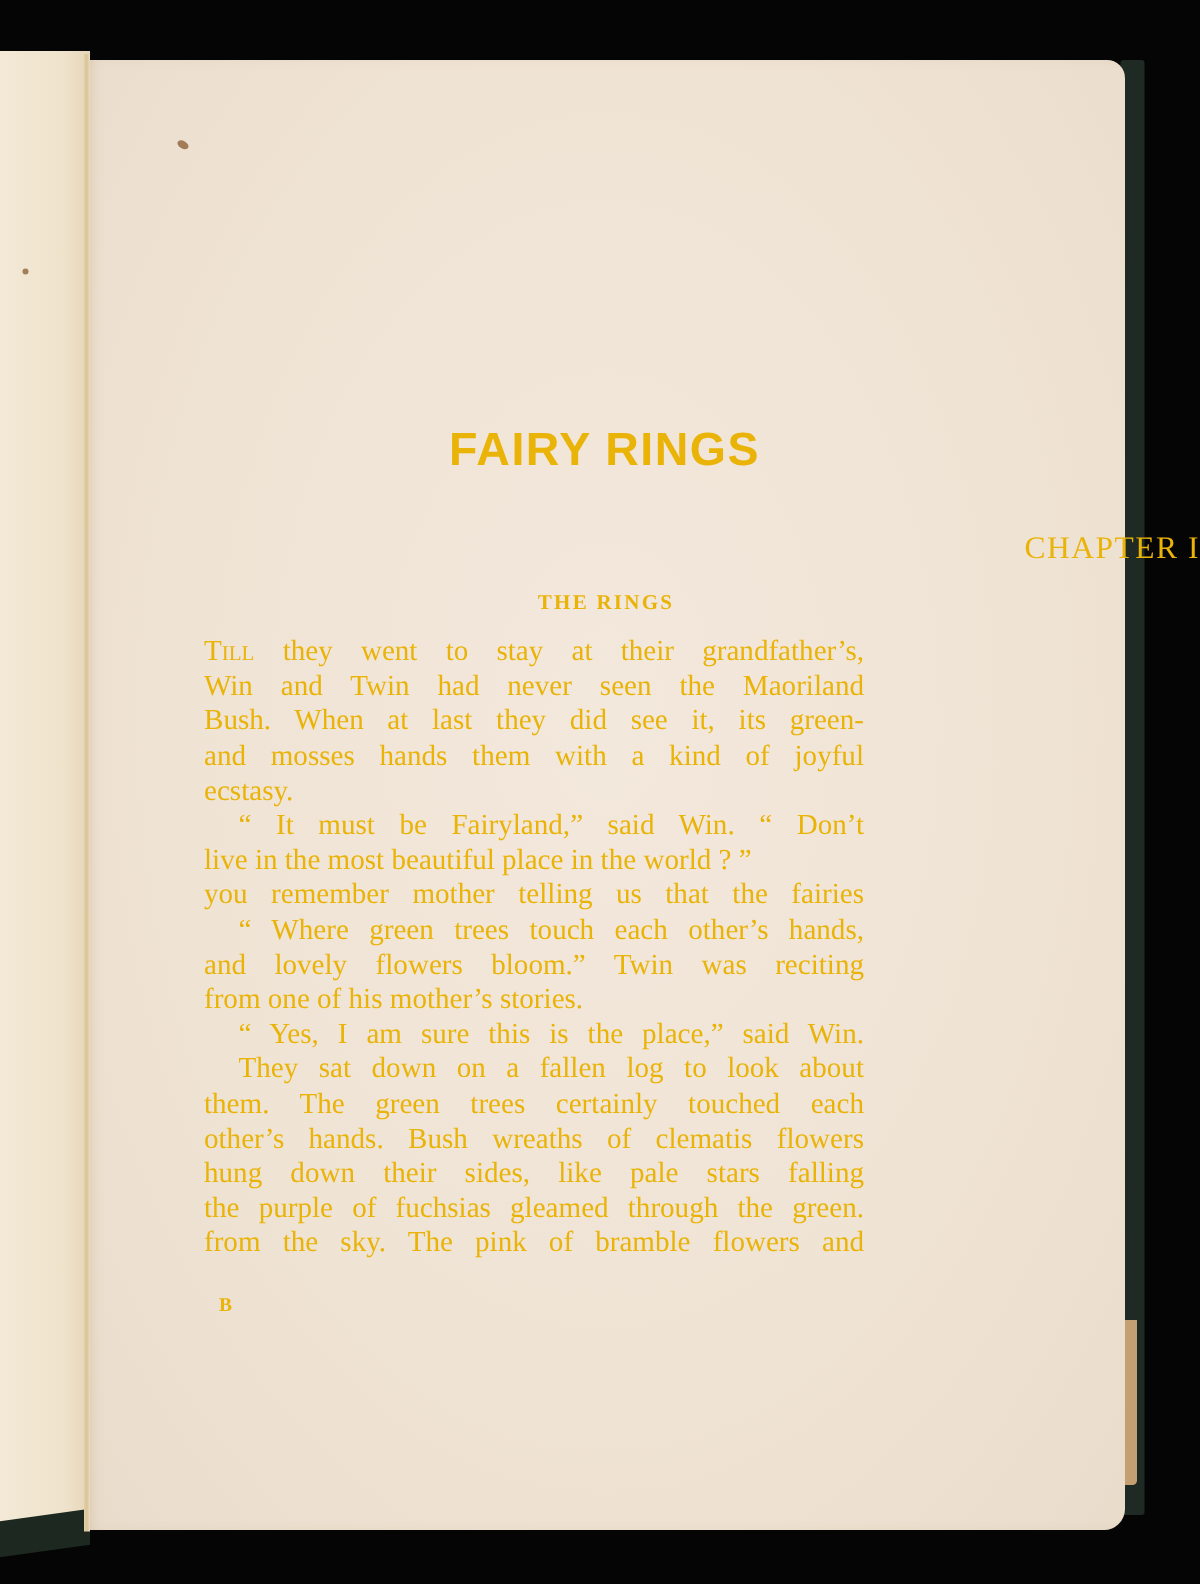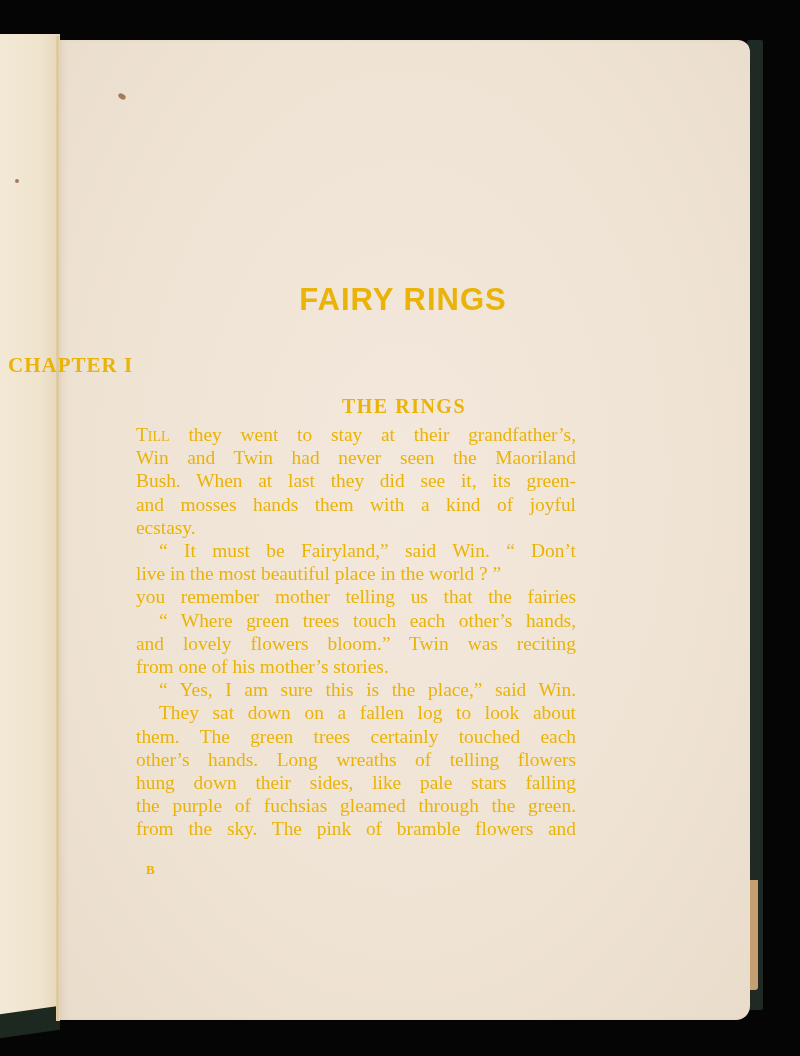--- a/index.html
+++ b/index.html
@@ -20,22 +20,22 @@
     background:radial-gradient(ellipse at 50% 45%,#f3e8dc 0%,#efe3d4 60%,#e9dccb 100%);
     border-top-right-radius:12px; border-bottom-right-radius:14px;
     box-shadow:inset 6px 0 10px -6px rgba(160,120,60,0.35);
   }
   .gutter { position:absolute; left:56px; top:36px; width:4px; height:985px; background:linear-gradient(90deg,#e2cfa8,#d9c39a,#ebdcc2); }
   .spot { position:absolute; background:#8a5a30; border-radius:50%; opacity:0.75; }
   .text {
     position:absolute; font-family:"Liberation Serif","DejaVu Serif",serif; color:#eab308;
   }
   .title { left:0; width:800px; top:282px; text-align:center; font-family:"Liberation Sans","DejaVu Sans",sans-serif; font-size:31px; font-weight:bold; letter-spacing:1px; padding-left:6px; box-sizing:border-box; }
-  .chapter { left:0; width:800px; top:353px; text-align:left; font-size:21px; letter-spacing:1px; padding-left:8px; box-sizing:border-box;font-weight:bold; }
-  .sub { left:0; width:800px; top:395px; text-align:center; font-size:20px; font-weight:bold; letter-spacing:1.5px; padding-left:8px; box-sizing:border-box; }
+  .chapter { left:0; width:800px; top:353px; text-align:right; font-size:21px; letter-spacing:1px; padding-left:8px; box-sizing:border-box; }
+  .sub { left:0; width:800px; top:395px; text-align:center; font-size:14px; font-weight:bold; letter-spacing:1.5px; padding-left:8px; box-sizing:border-box; }
   .body {
     left:136px; top:423px; width:440px; font-size:19.4px; line-height:23.2px;
   }
   .line { display:block; text-align:justify; text-align-last:justify; white-space:nowrap; }
   .line.last { text-align-last:left; }
   .line.indent { padding-left:23px; }
   .sc { font-variant:small-caps;margin-top:42px; }
   .sig { left:146px; top:862px; font-size:13px; font-weight:bold; }
 </style>
 </head>
@@ -63,20 +63,20 @@
       <span class="line last">ecstasy.</span>
       <span class="line indent">“ It must be Fairyland,” said Win.  “ Don’t</span>
       <span class="line last">live in the most beautiful place in the world ? ”</span>
       <span class="line">you remember mother telling us that the fairies</span>
       <span class="line indent">“ Where green trees touch each other’s hands,</span>
       <span class="line">and lovely flowers bloom.”  Twin was reciting</span>
       <span class="line last">from one of his mother’s stories.</span>
       <span class="line indent">“ Yes, I am sure this is the place,” said Win.</span>
       <span class="line indent">They sat down on a fallen log to look about</span>
       <span class="line">them.  The green trees certainly touched each</span>
-      <span class="line">other’s hands.  Long wreaths of telling flowers</span>
+      <span class="line">other’s hands.  Bush wreaths of clematis flowers</span>
       <span class="line">hung down their sides, like pale stars falling</span>
       <span class="line">the purple of fuchsias gleamed through the green.</span>
       <span class="line">from the sky.  The pink of bramble flowers and</span>
     </div>
 
   <div class="text sig">B</div>
 </div>
 
 </body></html>

